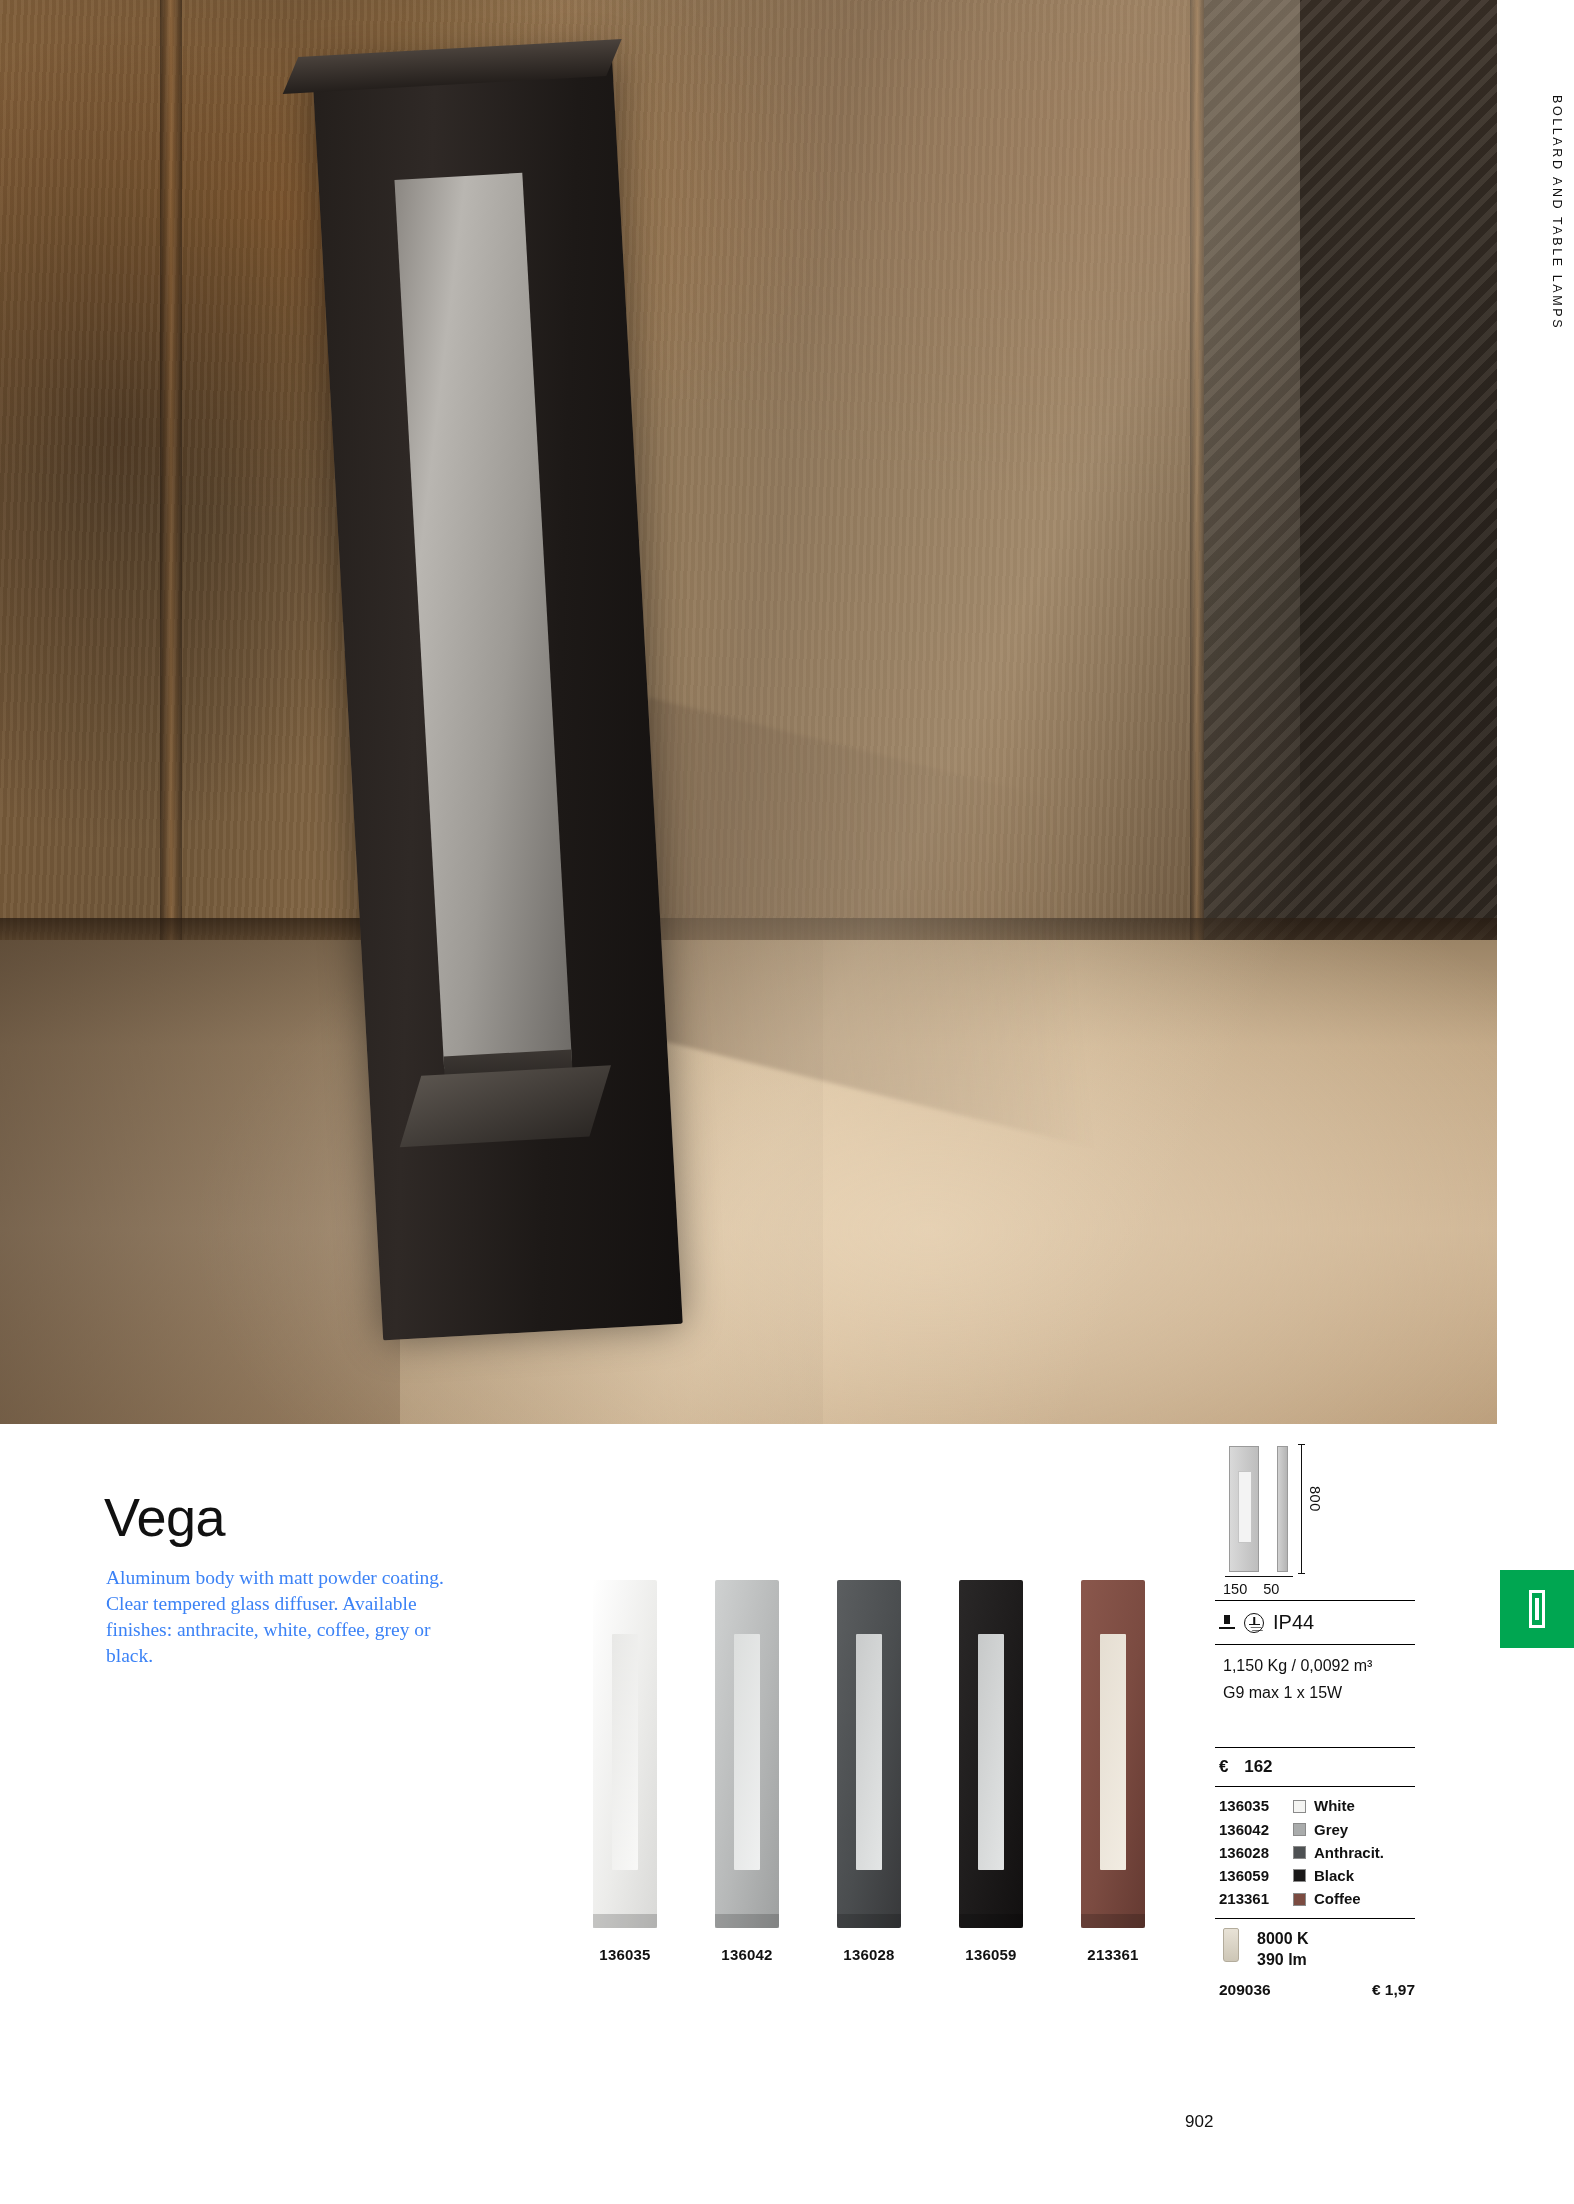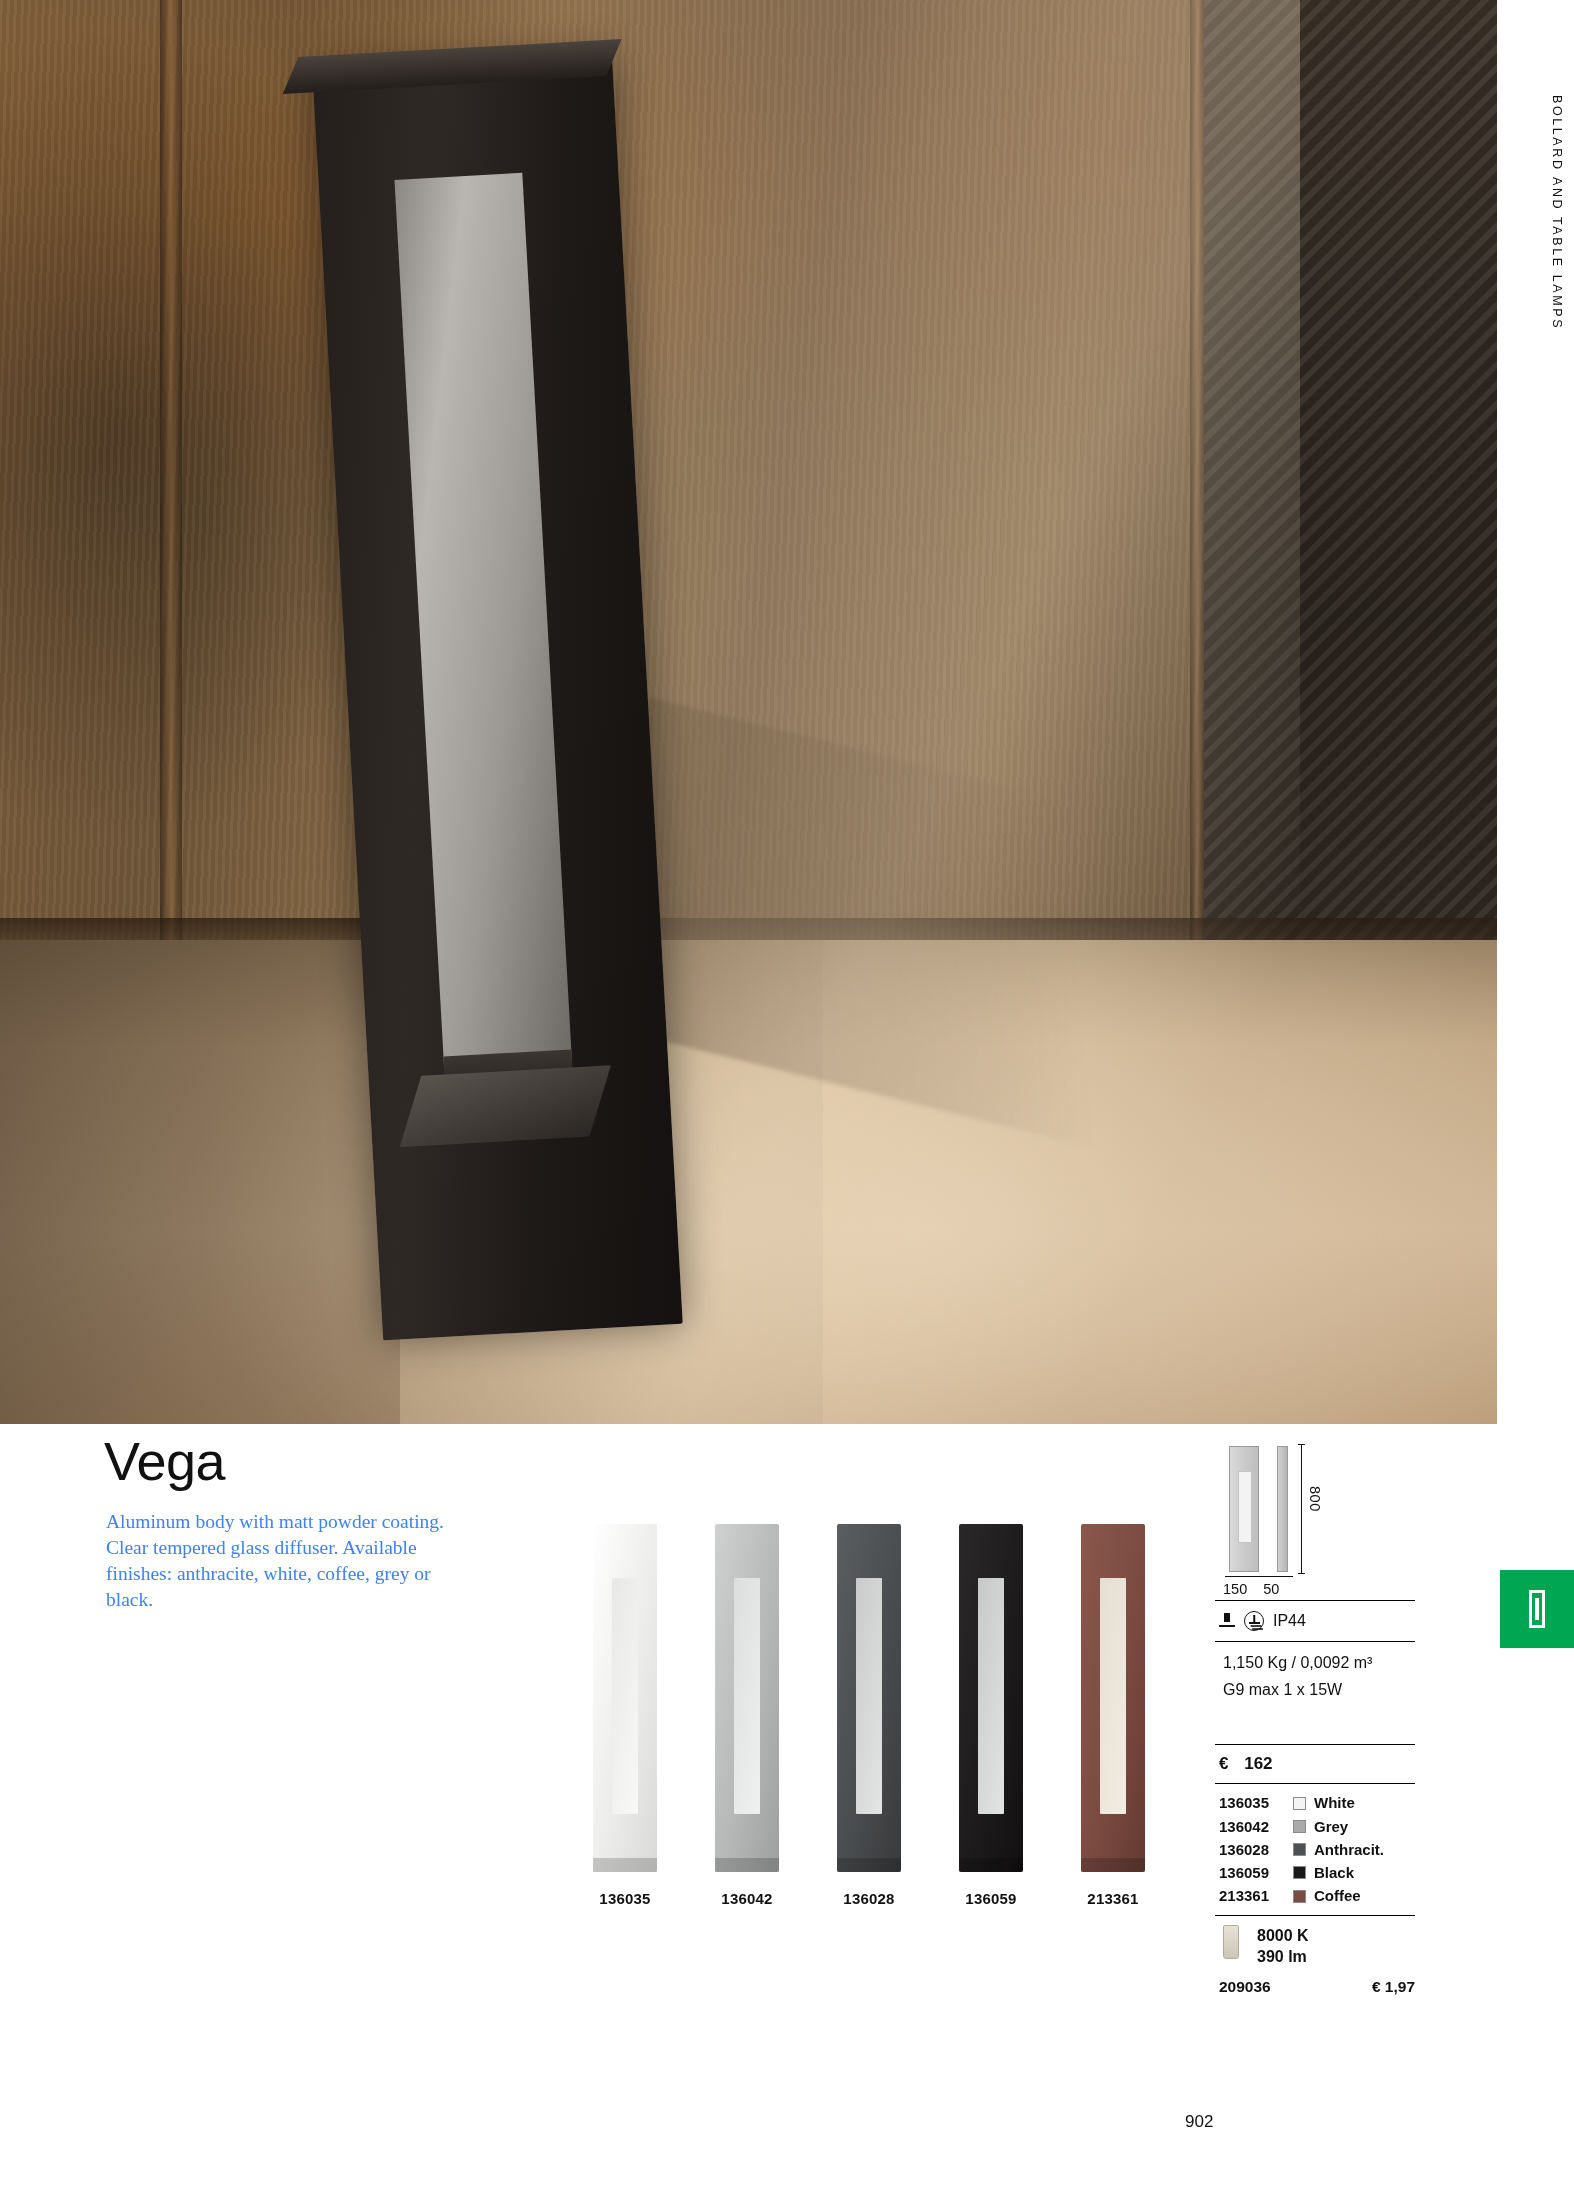--- a/index.html
+++ b/index.html
@@ -134,21 +134,21 @@
     position: relative;
   }
   .green-tab .glyph:after{
     content:""; position:absolute; left:3px; top:5px; right:3px; bottom:5px;
     background:#ffffff;
   }
 
   
   .content{
     position:absolute;
-    left:0; top:1404px; width: 1497px; height: 740px;
+    left:0; top:1460px; width: 1497px; height: 740px;
   }
 
   .title{
     position:absolute; left: 104px; top: 26px;
     font-size: 54px; color:#111; font-weight:400;
     font-family: "Liberation Sans", sans-serif;
     letter-spacing: -0.5px;
   }
   .desc{
     position:absolute; left: 106px; top: 105px; width: 350px;
@@ -238,21 +238,21 @@
     width: 20px; height: 20px; border: 1.5px solid #111; border-radius: 50%;
     position: relative;
   }
   .ip-row .earth:before{
     content:""; position:absolute; left:50%; top:3px; width:1.5px; height:7px; background:#111; transform:translateX(-50%);
   }
   .ip-row .earth:after{
     content:""; position:absolute; left:4px; top:10px; width:11px; height:1.5px; background:#111;
     box-shadow: 1.5px 3px 0 -0.2px #111, 3px 6px 0 -0.2px #111;
   }
-  .ip-row .iptext{ font-size: 16px; }
+  .ip-row .iptext{ font-size: 20px; }
 
   .spec-line{ padding: 2px 0 2px 4px; font-size: 16px; line-height: 1.45; }
   .spec-block{ padding: 7px 0 9px 4px; border-top: 1px solid #000; }
   .price{
     padding: 9px 0 9px 4px;
     border-top: 1px solid #000;
     font-size: 17px; font-weight: bold; margin-top: 32px;
   }
   .price .eur{ margin-right: 11px; font-weight: bold; }
 

